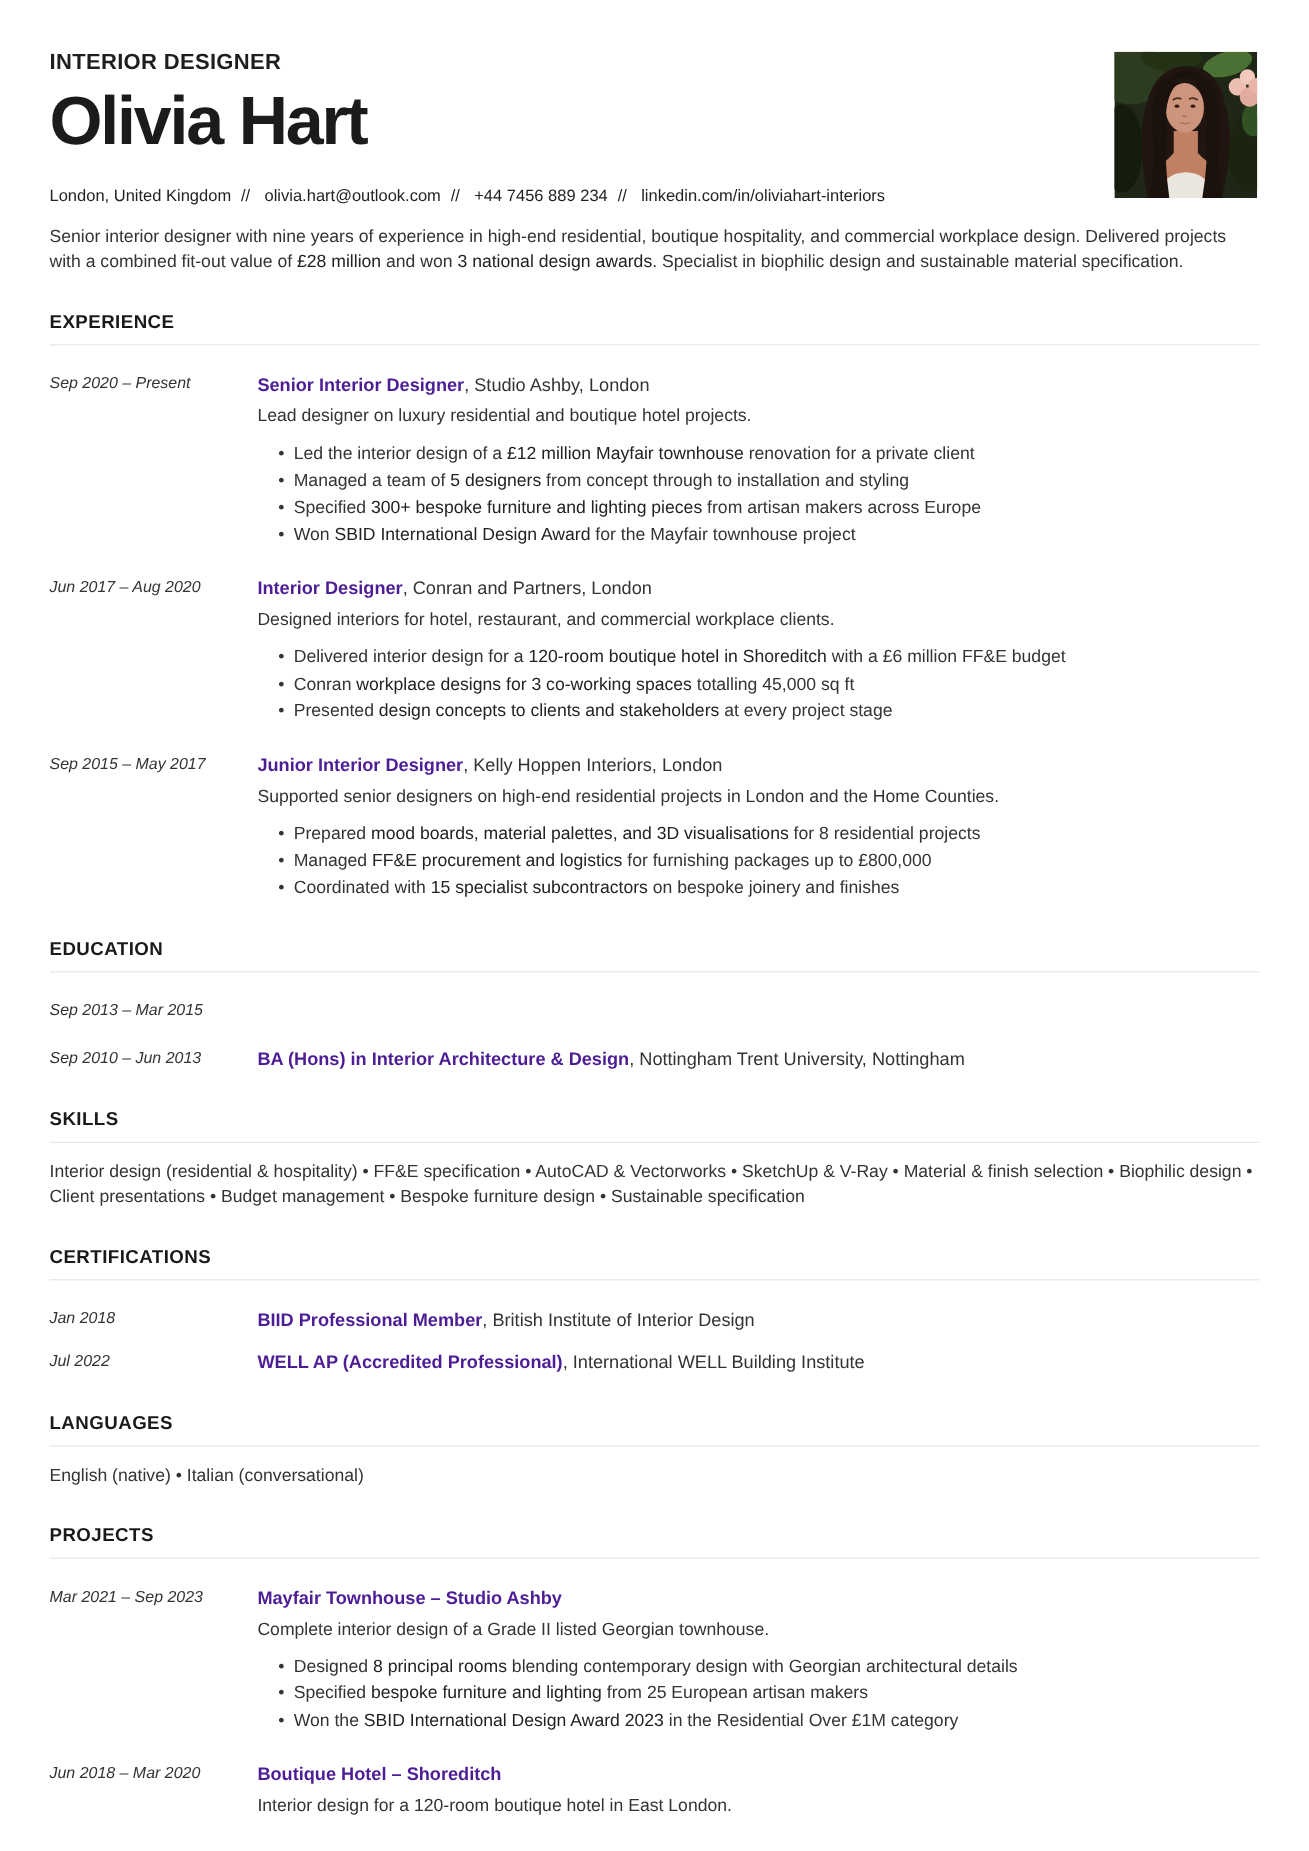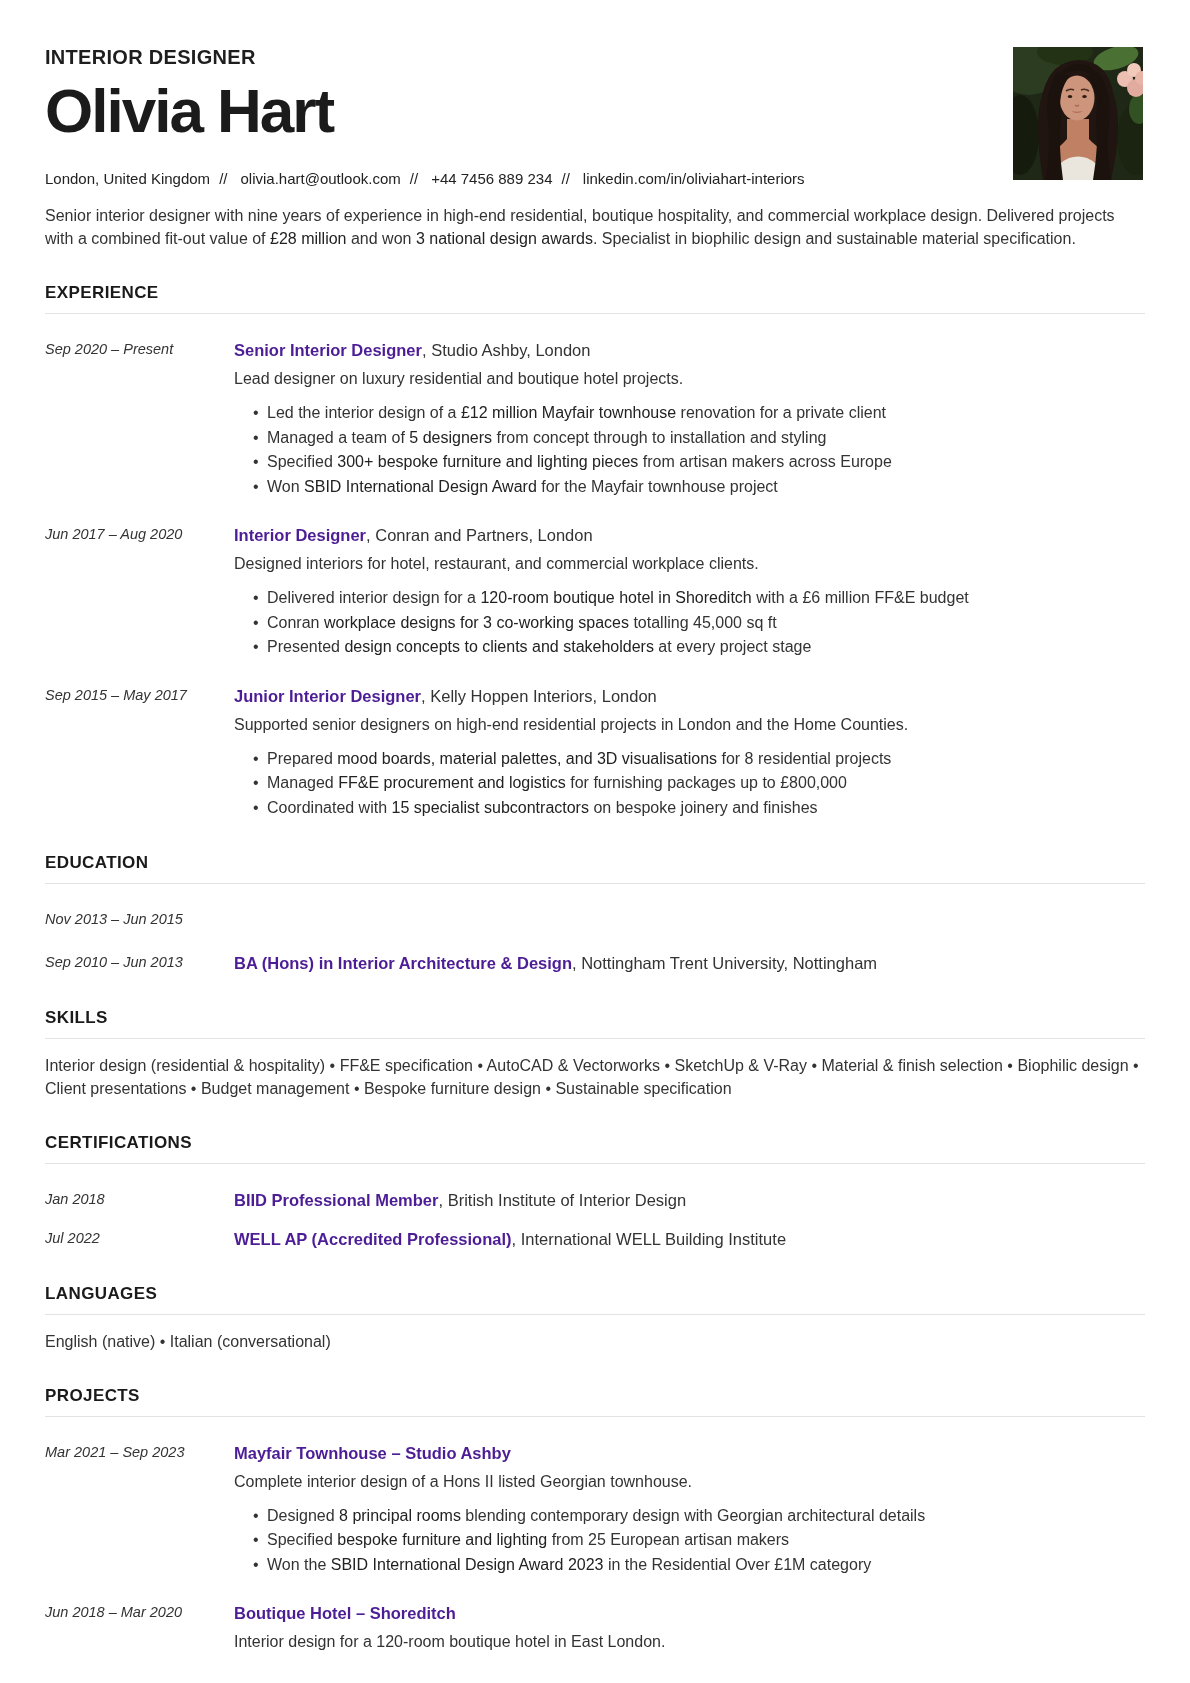--- a/index.html
+++ b/index.html
@@ -125,21 +125,21 @@
           <li class="rich"><span>Coordinated with </span><b>15 specialist subcontractors</b><span> on bespoke joinery and finishes</span></li>
         </ul>
       </div>
     </div>
   </section>
 
   <section class="section">
     <h2 class="section-heading">EDUCATION</h2>
 
     <div class="entry">
-      <div class="entry-dates">Nov 2013 – Jun 2015</div>
+      <div class="entry-dates">Sep 2013 – Mar 2015</div>
     </div>
 
     <div class="entry">
       <div class="entry-dates">Sep 2010 – Jun 2013</div>
       <div>
         <div class="entry-title rich"><b>BA (Hons) in Interior Architecture &amp; Design</b><span>, Nottingham Trent University, Nottingham</span></div>
       </div>
     </div>
   </section>
 
@@ -171,21 +171,21 @@
     <p class="flow-text rich"><span>English (native) • Italian (conversational)</span></p>
   </section>
 
   <section class="section">
     <h2 class="section-heading">PROJECTS</h2>
 
     <div class="entry">
       <div class="entry-dates">Mar 2021 – Sep 2023</div>
       <div>
         <div class="entry-title rich"><b>Mayfair Townhouse – Studio Ashby</b></div>
-        <div class="entry-desc rich"><span>Complete interior design of a Hons II listed Georgian townhouse.</span></div>
+        <div class="entry-desc rich"><span>Complete interior design of a Grade II listed Georgian townhouse.</span></div>
         <ul class="bullets">
           <li class="rich"><span>Designed </span><b>8 principal rooms</b><span> blending contemporary design with Georgian architectural details</span></li>
           <li class="rich"><span>Specified </span><b>bespoke furniture and lighting</b><span> from 25 European artisan makers</span></li>
           <li class="rich"><span>Won the </span><b>SBID International Design Award 2023</b><span> in the Residential Over £1M category</span></li>
         </ul>
       </div>
     </div>
 
     <div class="entry">
       <div class="entry-dates">Jun 2018 – Mar 2020</div>

